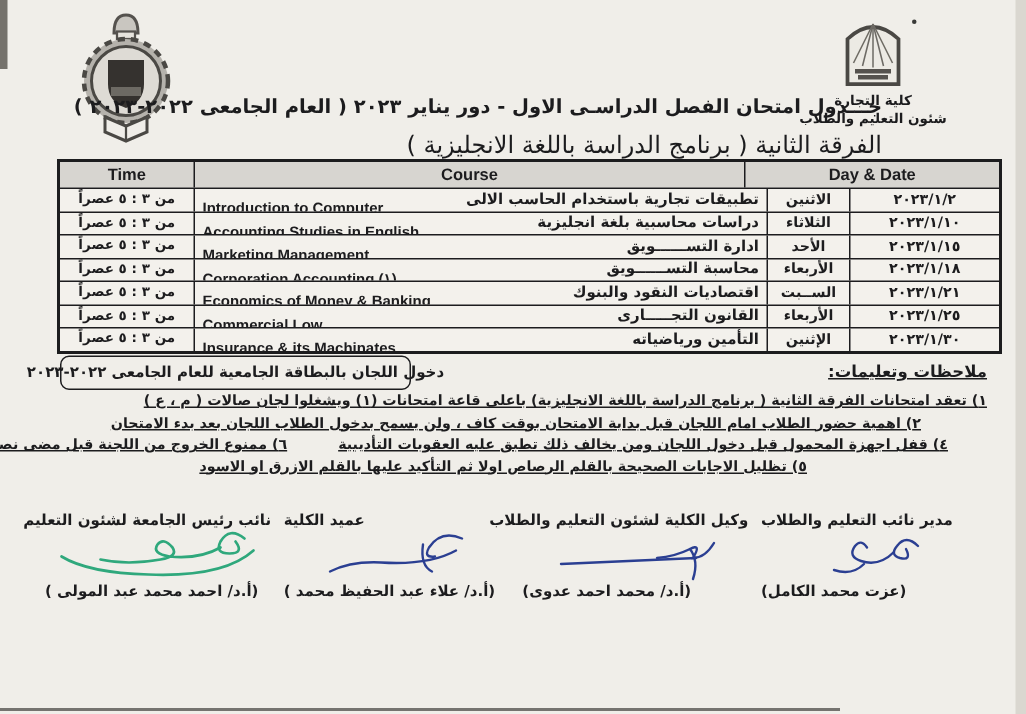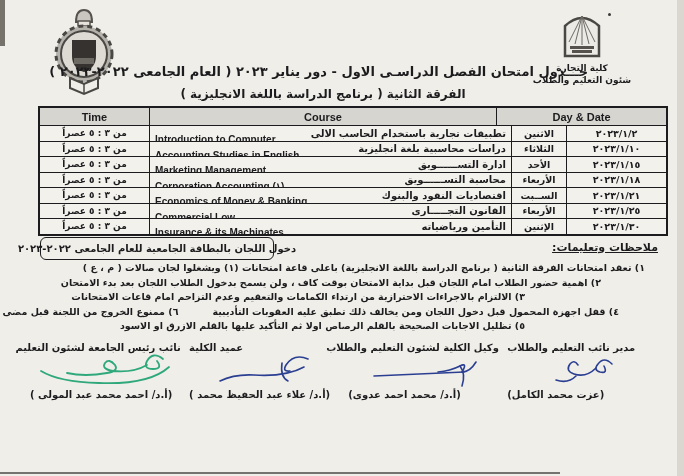--- a/index.html
+++ b/index.html
@@ -25,53 +25,53 @@
   .fac-caption { font-size:9px; font-weight:bold; line-height:12px; direction:rtl; }
 
   
   .title-main {
     position:absolute; left:58px; right:96px; top:64px;
     text-align:right; font-weight:bold; font-size:13px; direction:rtl;
     white-space:nowrap;
   }
   .title-sub {
     position:absolute; left:58px; right:96px; top:87px;
-    text-align:center; font-weight:bold; font-size:12px; direction:rtl;
+    text-align:right; font-weight:normal; font-size:16px; direction:rtl;
   }
 
   
   .exam-table {
     position:absolute; left:38px; top:106px; width:630px;
     border:2px solid #1c1c1e; background:#f3f1ec;
   }
   .t-row { display:flex; align-items:stretch; height:15.5px; border-top:1px solid #1c1c1e; }
   .t-row.header { height:17px; border-top:none; background:#d7d5d0; font-weight:bold; }
   .cell { display:flex; align-items:center; justify-content:center; overflow:hidden; }
-  .c-time   { width:110px;  border-right:1.5px solid #1c1c1e; font-size:9px;  font-weight:bold; direction:rtl; }
+  .c-time   { width:90px;  border-right:1.5px solid #1c1c1e; font-size:9px;  font-weight:bold; direction:rtl; }
   .c-course { flex:1; justify-content:space-between; padding:0 5px; }
   .c-day    { width:56px;  border-left:1.5px solid #1c1c1e; border-right:1px solid #1c1c1e;
               font-size:9.5px; font-weight:bold; direction:rtl; }
   .c-date   { width:99px;  font-size:9.5px; font-weight:bold; }
   .c-daydate{ width:170px; border-left:1.5px solid #1c1c1e; font-size:11px; }
   .t-row.header .c-time, .t-row.header .c-course { font-size:11px; }
   .course-en { font-size:10px; font-weight:bold; white-space:nowrap;margin-top:13px; }
   .course-ar { font-size:10px; font-weight:bold; direction:rtl; white-space:nowrap; }
 
   
   .entry-box {
     position:absolute; left:40px; top:237px; width:234px; height:23px;
     border:1.6px solid #1c1c1e; border-radius:6px;
     display:flex; align-items:center; justify-content:center;
     font-size:10px; font-weight:bold; direction:rtl; white-space:nowrap;
   }
   .notes-heading {
     position:absolute; right:26px; top:241px;
     font-size:11px; font-weight:bold; text-decoration:underline; direction:rtl;
   }
-  .notes { position:absolute; left:36px; right:39px; top:261px; direction:rtl; }
+  .notes { position:absolute; left:36px; right:26px; top:261px; direction:rtl;text-decoration:underline; }
   .note-line { font-size:9.5px; font-weight:bold; line-height:14.5px; white-space:nowrap; text-align:right; }
   .ind-1 { margin-right:44px; }
   .ind-2 { margin-right:120px; }
   .note-pair { display:flex; direction:rtl; gap:34px; margin-right:26px; }
 
   
   .sig-row {
     position:absolute; left:30px; right:26px; top:342px;
     display:flex; direction:rtl; justify-content:space-between;
   }
@@ -203,21 +203,20 @@
     <div class="cell c-date">٢٠٢٣/١/٣٠</div>
   </div>
 </div>
 
 <div class="entry-box">دخول اللجان بالبطاقة الجامعية للعام الجامعى ٢٠٢٢-٢٠٢٣</div>
 <div class="notes-heading">ملاحظات وتعليمات:</div>
 
 <div class="notes">
   <div class="note-line">١) تعقد امتحانات الفرقة الثانية ( برنامج الدراسة باللغة الانجليزية) باعلى قاعة امتحانات (١) ويشغلوا لجان صالات ( م ، ع )</div>
   <div class="note-line ind-1">٢) اهمية حضور الطلاب امام اللجان قبل بداية الامتحان بوقت كاف ، ولن يسمح بدخول الطلاب اللجان بعد بدء الامتحان</div>
-  <div class="note-line ind-2">٣) الالتزام بالاجراءات الاحترازية من ارتداء الكمامات والتعقيم وعدم التزاحم امام قاعات الامتحانات</div>
   <div class="note-pair">
     <div class="note-line">٤) قفل اجهزة المحمول قبل دخول اللجان ومن يخالف ذلك تطبق عليه العقوبات التأديبية</div>
     <div class="note-line">٦) ممنوع الخروج من اللجنة قبل مضى نصف الوقت</div>
   </div>
   <div class="note-line ind-2">٥) تظليل الاجابات الصحيحة بالقلم الرصاص اولا ثم التأكيد عليها بالقلم الازرق او الاسود</div>
 </div>
 
 <div class="sig-row">
 
   <div class="sig-col">

